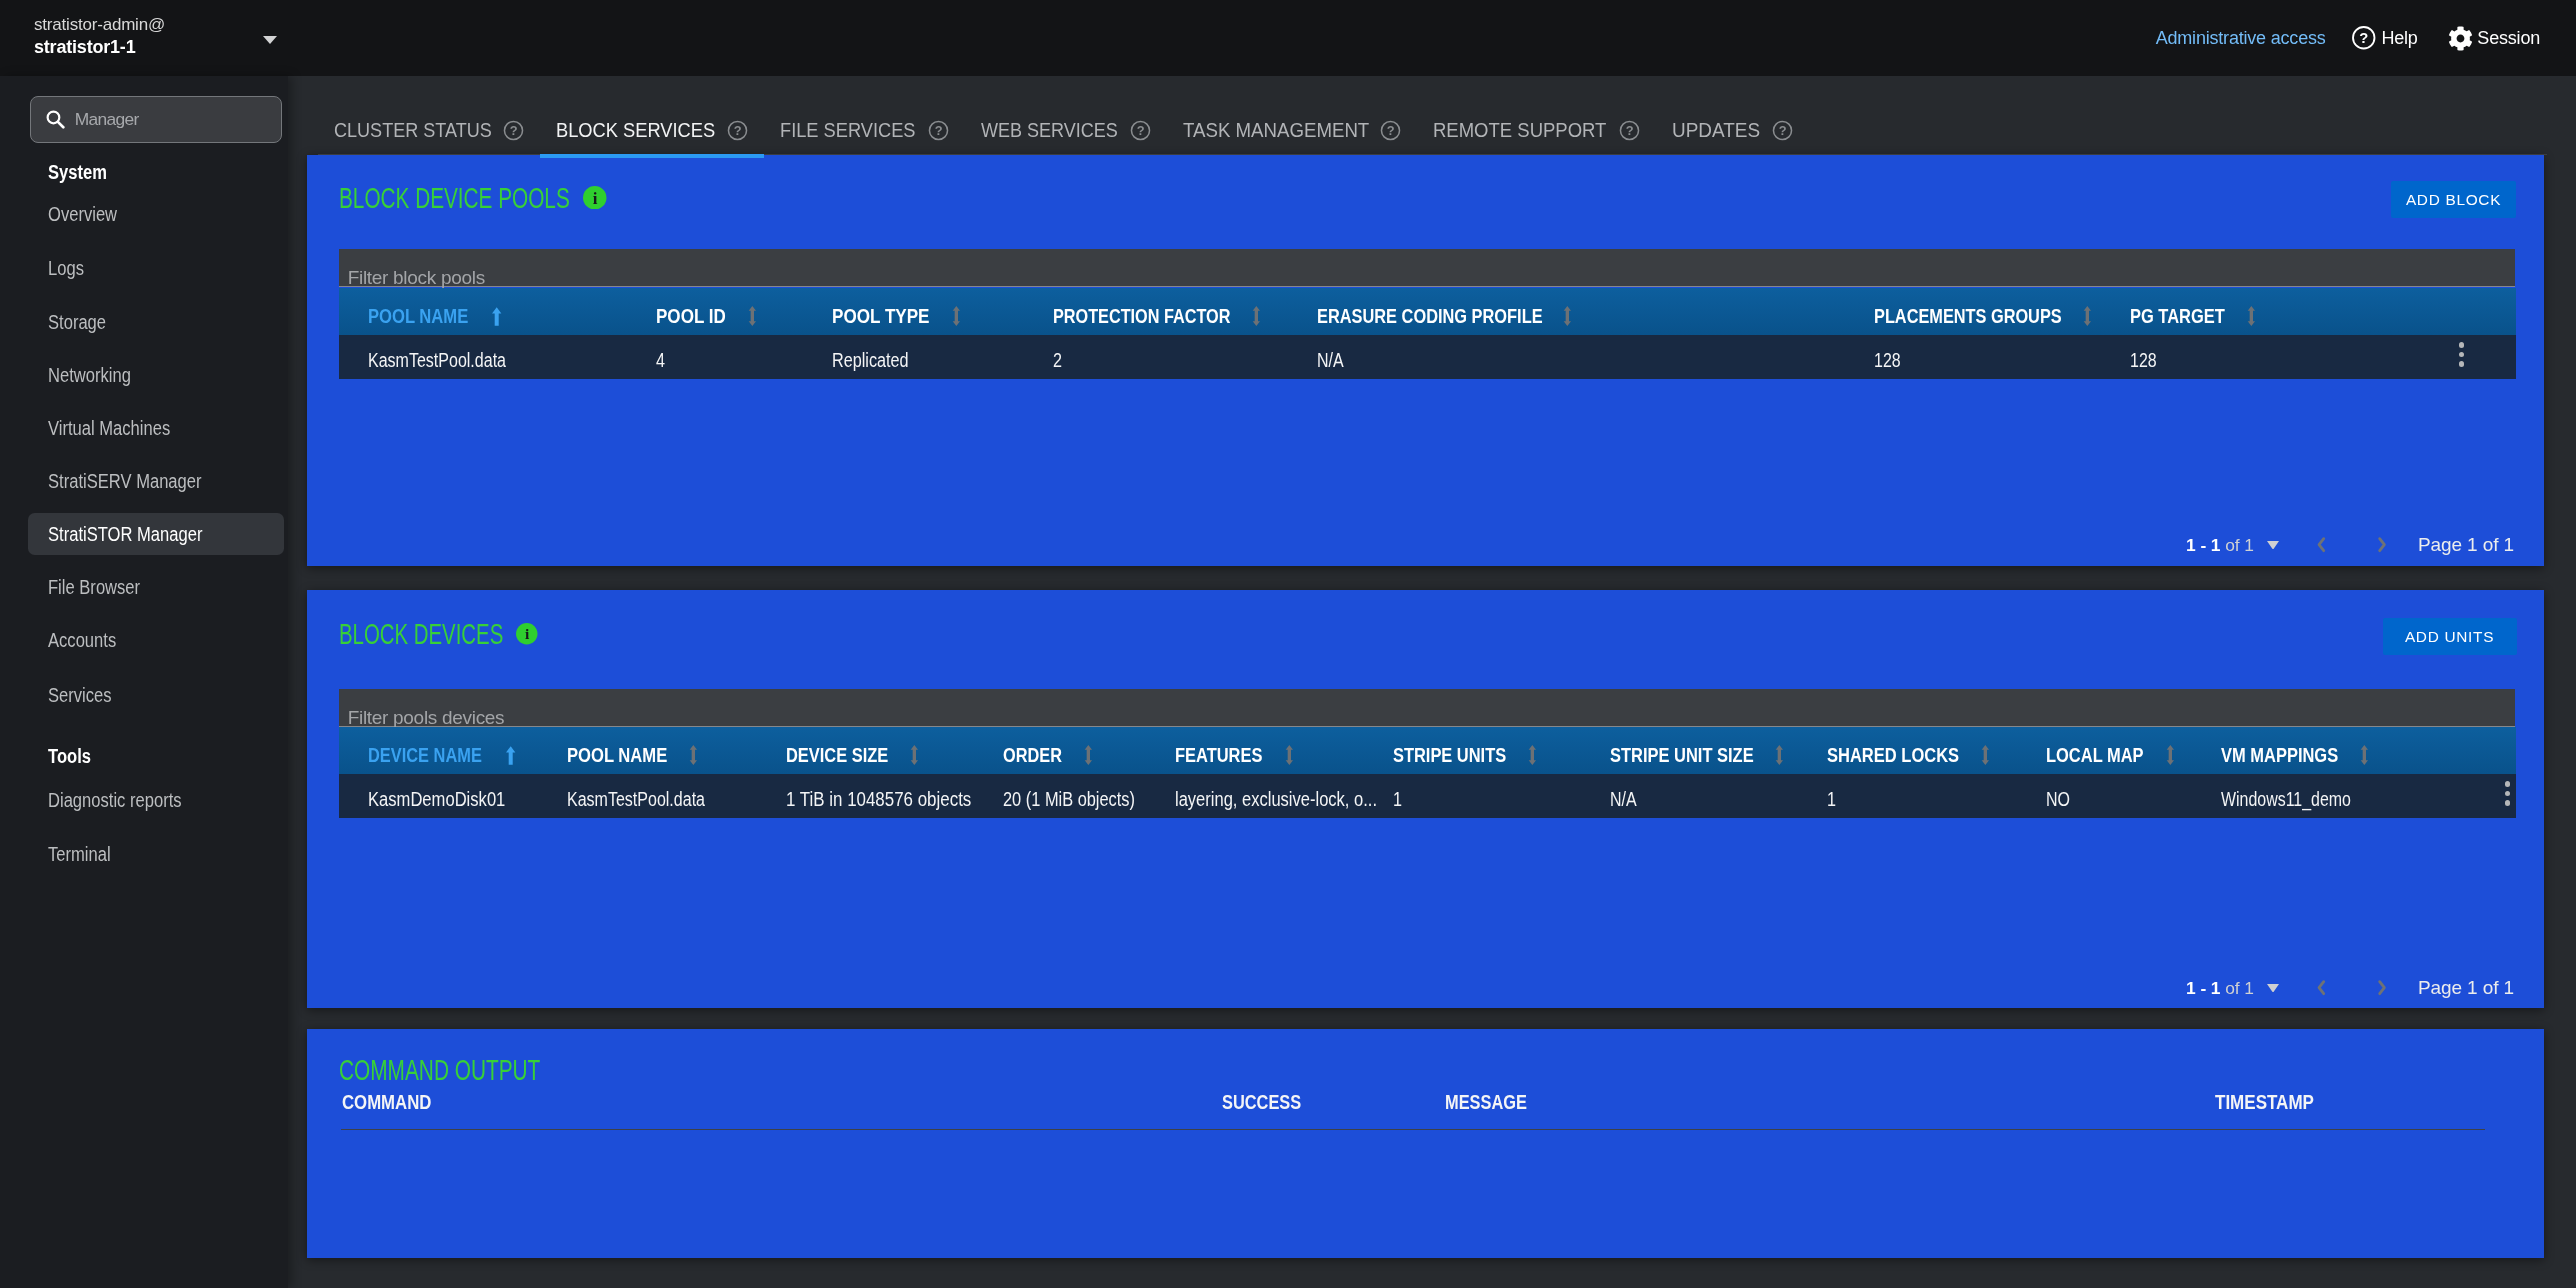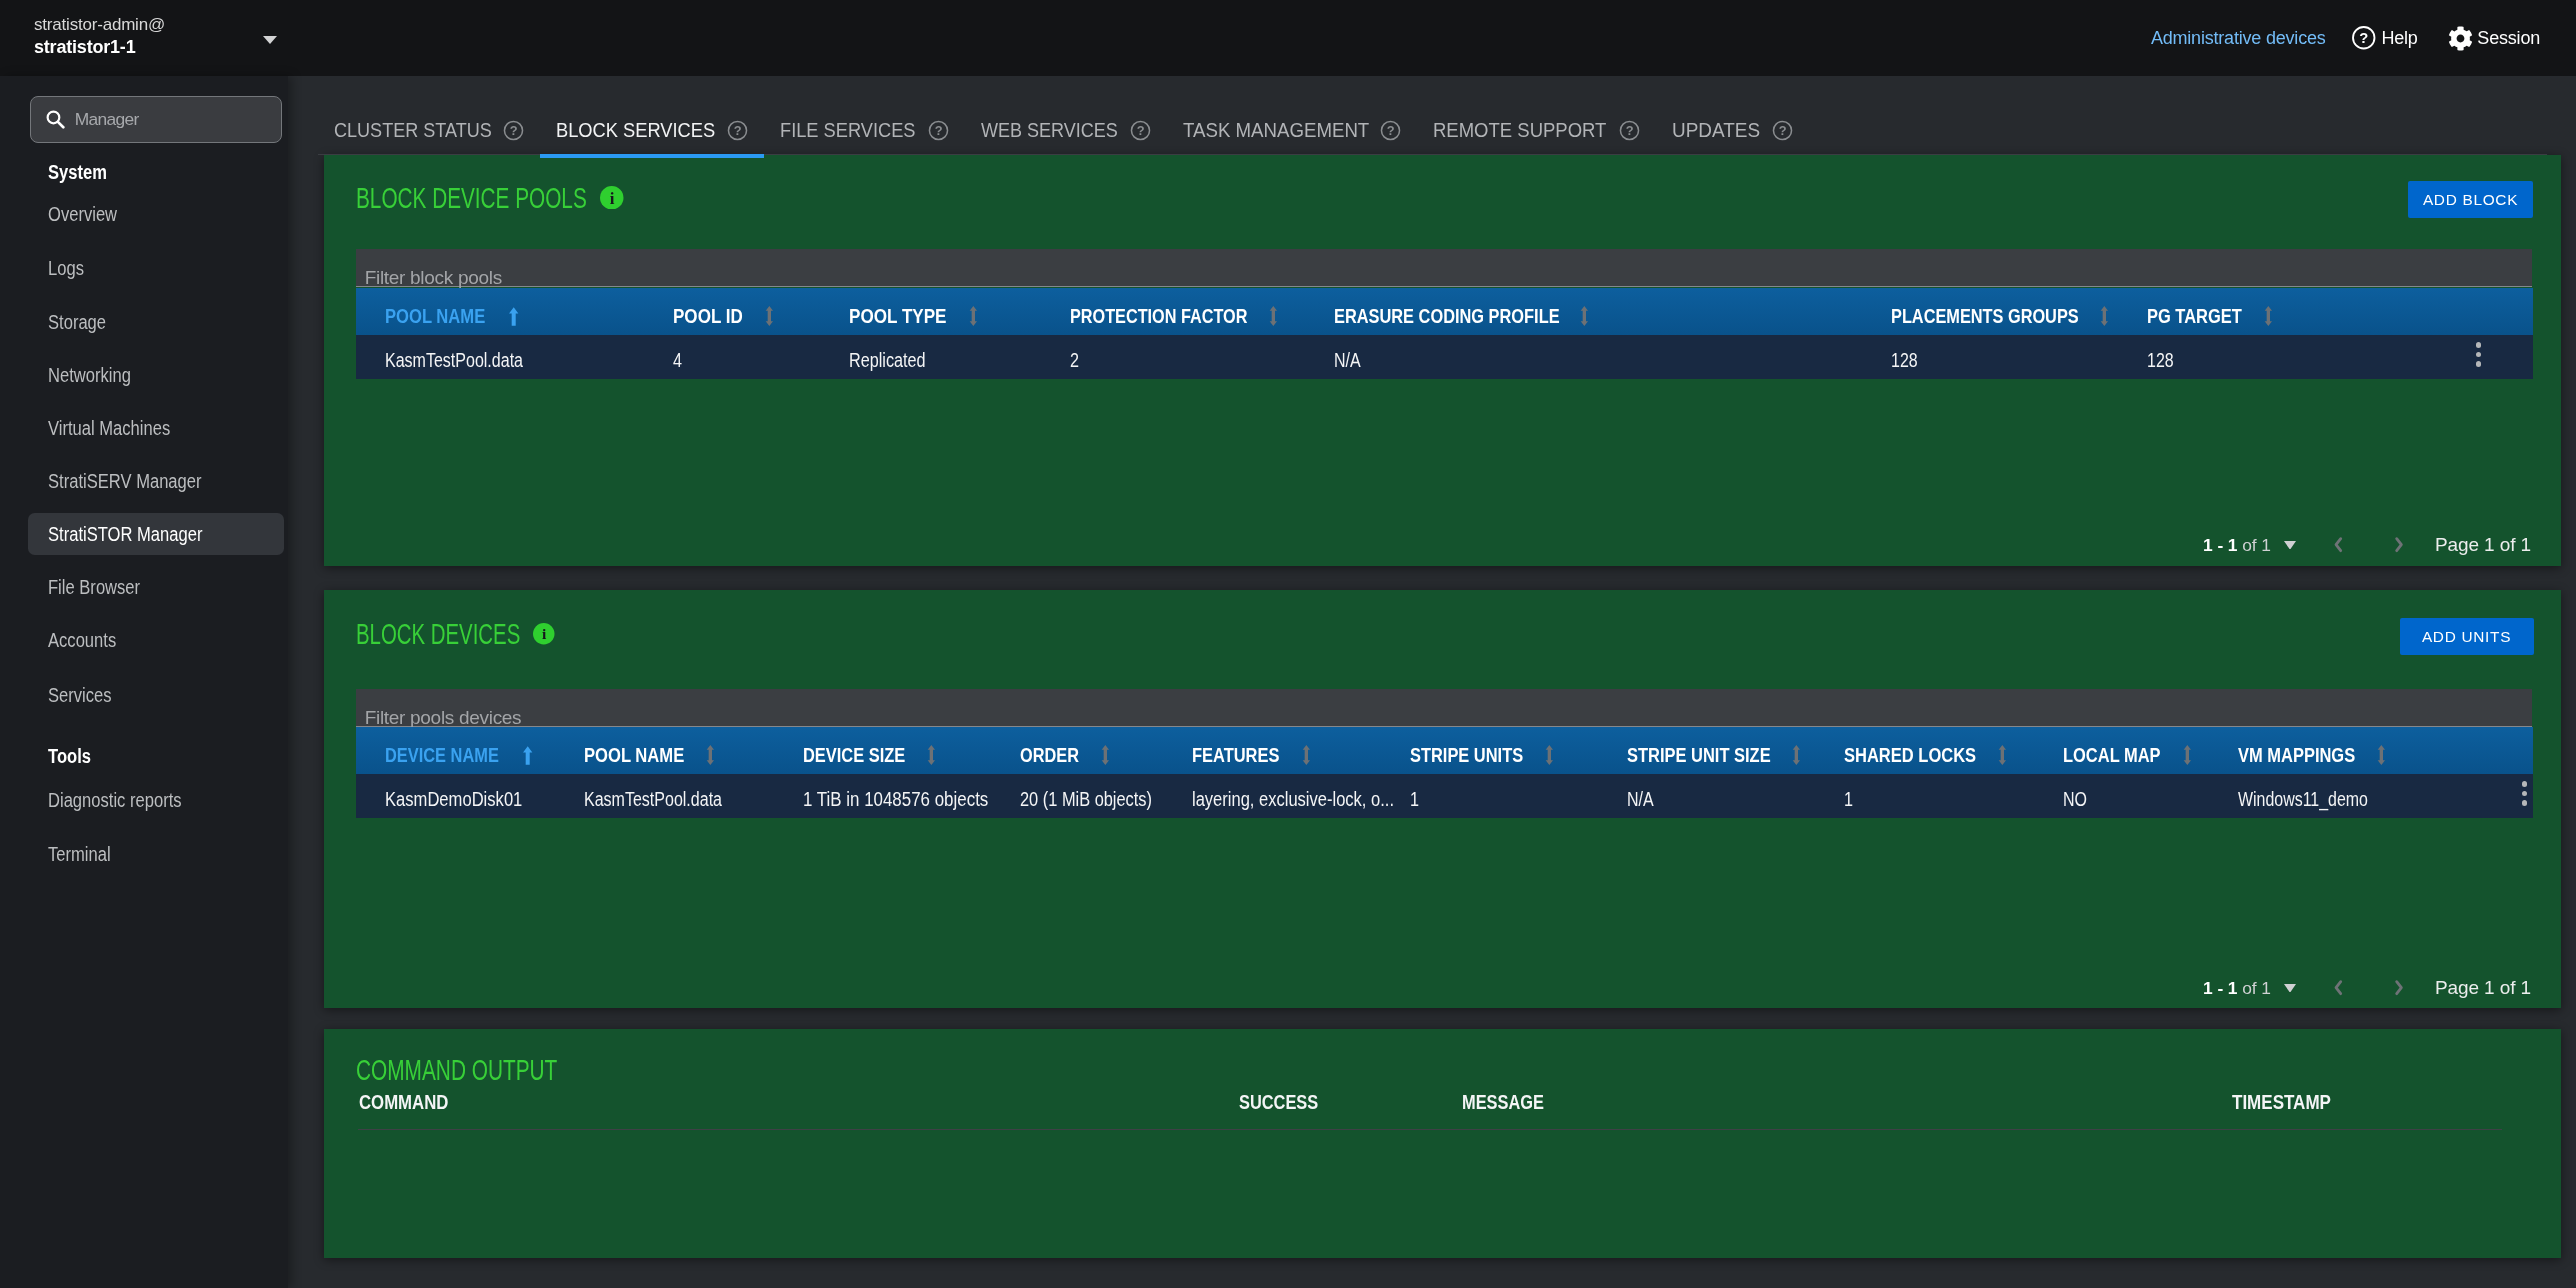--- a/index.html
+++ b/index.html
@@ -21,21 +21,21 @@
 .navsec { position:absolute; left:48px; color:#fff; font-weight:bold; font-size:19.5px; letter-spacing:0; transform:scaleX(0.85); transform-origin:0 50%; white-space:nowrap; }
 .navitem { position:absolute; left:48px; color:#bcbec0; font-size:19.5px; letter-spacing:0; transform:scaleX(0.85); transform-origin:0 50%; white-space:nowrap; }
 .navsel { position:absolute; left:28px; width:256px; height:42px; background:#33363b; border-radius:6.7px; }
 .content { position:absolute; left:288px; top:76px; width:2288px; height:1212px; background:#272a2e; }
 .tabs { position:absolute; left:29.5px; top:24px; right:29px; height:55px; display:flex;
   border-bottom:1.3px solid #3a3d42; z-index:5; }
 .tab { display:flex; align-items:center; padding:6px 16px 0 16px; gap:13.4px; color:#b2b4b7;
   position:relative; }
 .tab.active { color:#f2f3f4; }
 .tab.active::after { content:""; position:absolute; left:0; right:0; bottom:-4px; height:4px; background:#2b9af3; }
-.panel { position:absolute; left:36px; width:2237px; background:#14532d; box-shadow:0 2px 9.4px rgba(0,0,0,0.45); }
+.panel { position:absolute; left:19px; width:2237px; background:#1d4ed8; box-shadow:0 2px 9.4px rgba(0,0,0,0.45); }
 #panel1 { top:79px; height:411px; }
 #panel2 { top:514px; height:418px; }
 #panel3 { top:953px; height:229px; }
 .ptitle { position:absolute; left:32px; display:flex; align-items:center; gap:9.4px;
   color:#38d038; font-size:23.5px; letter-spacing:-1.3px; }
 .addbtn { position:absolute; background:#0066cc; color:#fff; font-size:15.4px; letter-spacing:0.7px;
   display:flex; align-items:center; justify-content:center; border-radius:2px; height:37px; }
 .filter { position:absolute; left:32px; right:29px; height:38px; background:#3b3e42;
   border-bottom:1.3px solid #85888c; color:#a3a5a8; font-size:19px; letter-spacing:-0.3px; display:flex; align-items:center; }
 .filter span { margin-left:8.7px;margin-top:20px; }
@@ -53,21 +53,21 @@
 </style>
 </head>
 <body>
 <div class="masthead">
   <div class="brand">
       <div class="l1">stratistor-admin@</div>
       <div class="l2">stratistor1-1</div>
     </div>
   <div class="brandcaret"></div>
   <div class="mh-right">
-    <span class="adminlink" style="margin-right:25px;">Administrative devices</span>
+    <span class="adminlink" style="margin-right:25px;">Administrative access</span>
     <span class="mh-item" style="margin-right:30px;"><svg width="25.5" height="25.5" viewBox="0 0 38 38" style="margin-right:5.4px;font-size:27px">
           <circle cx="19" cy="19" r="16" fill="none" stroke="#fff" stroke-width="2.8"></circle>
           <text x="19" y="26.5" font-size="22" font-weight="bold" fill="#fff" text-anchor="middle" font-family="Liberation Sans">?</text>
         </svg>Help</span>
     <span class="mh-item"><svg width="25" height="25" viewBox="0 0 512 512" style="margin-right:4.7px;">
           <path fill="#fff" d="M487.4 315.7l-42.6-24.6c4.3-23.2 4.3-47 0-70.2l42.6-24.6c4.9-2.8 7.1-8.6 5.5-14-11.1-35.6-30-67.8-54.7-94.6-3.8-4.1-10-5.1-14.8-2.3L380.8 110c-17.9-15.4-38.5-27.3-60.8-35.1V25.8c0-5.6-3.9-10.5-9.4-11.7-36.7-8.2-74.3-7.8-109.2 0-5.5 1.2-9.4 6.1-9.4 11.7V75c-22.2 7.9-42.8 19.8-60.8 35.1L88.7 85.5c-4.9-2.8-11-1.9-14.8 2.3-24.7 26.7-43.6 58.9-54.7 94.6-1.7 5.4.6 11.2 5.5 14L67.3 221c-4.3 23.2-4.3 47 0 70.2l-42.6 24.6c-4.9 2.8-7.1 8.6-5.5 14 11.1 35.6 30 67.8 54.7 94.6 3.8 4.1 10 5.1 14.8 2.3l42.6-24.6c17.9 15.4 38.5 27.3 60.8 35.1v49.2c0 5.6 3.9 10.5 9.4 11.7 36.7 8.2 74.3 7.8 109.2 0 5.5-1.2 9.4-6.1 9.4-11.7v-49.2c22.2-7.9 42.8-19.8 60.8-35.1l42.6 24.6c4.9 2.8 11 1.9 14.8-2.3 24.7-26.7 43.6-58.9 54.7-94.6 1.6-5.4-.6-11.2-5.5-14zM256 336c-44.1 0-80-35.9-80-80s35.9-80 80-80 80 35.9 80 80-35.9 80-80 80z"></path>
         </svg>Session</span>
   </div>
 </div>
 <div class="sidebar">

